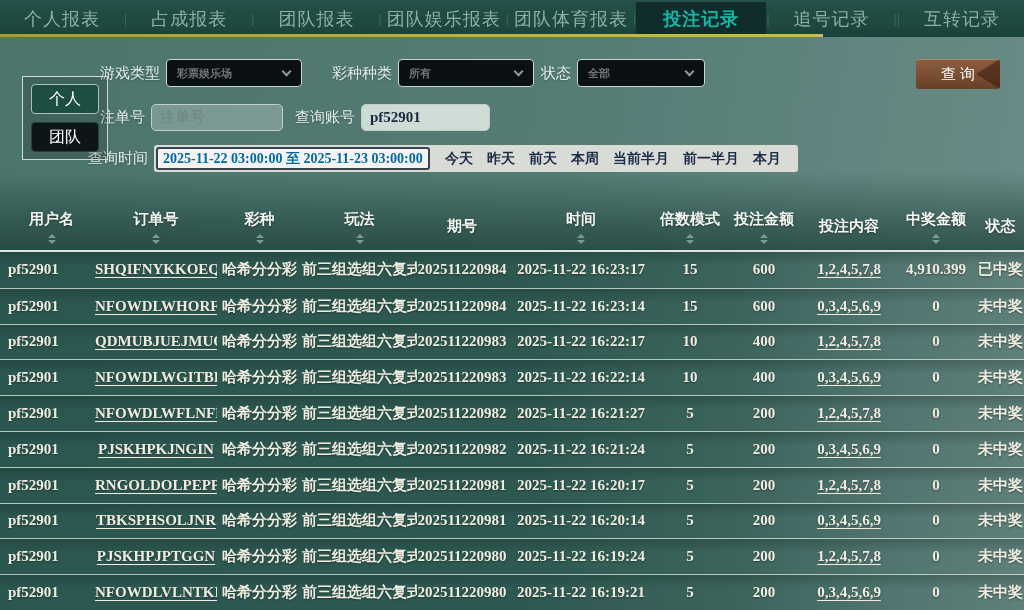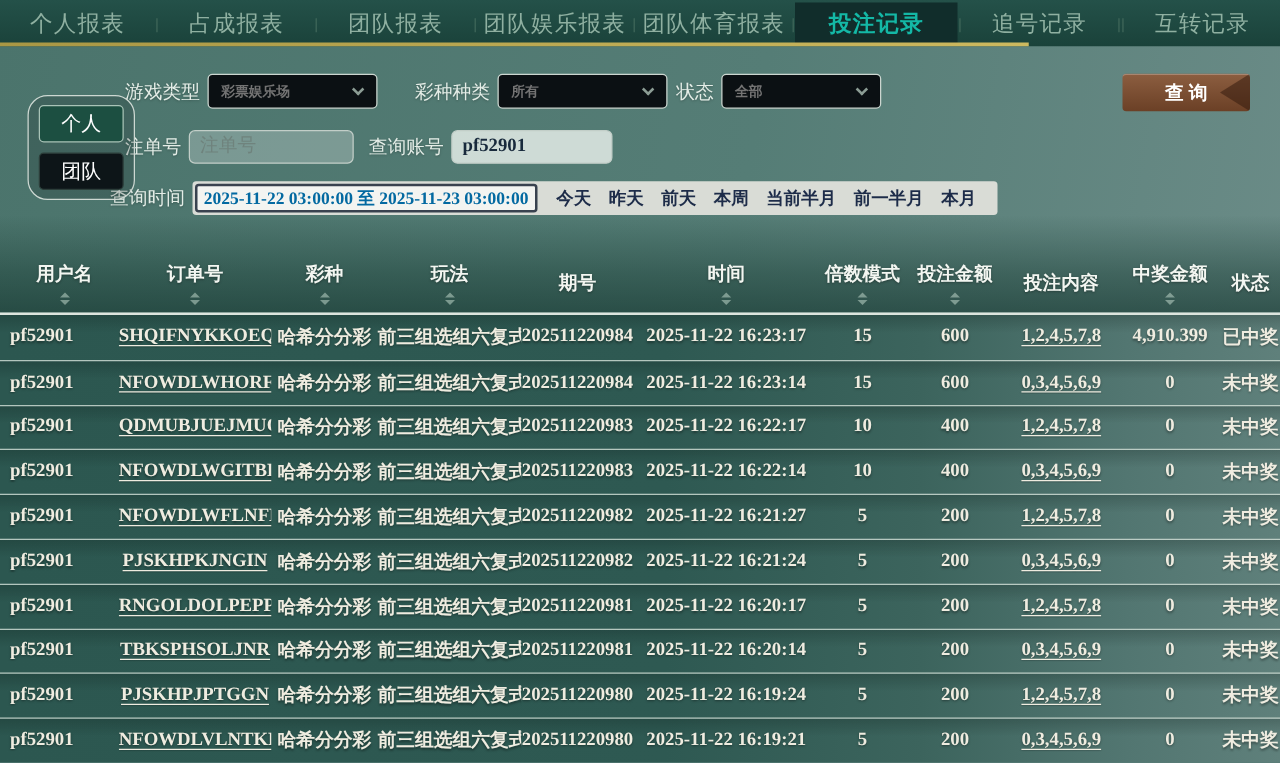--- a/index.html
+++ b/index.html
@@ -28,21 +28,21 @@
   }
   .tab.active {
     color:#14b8a6; font-weight:bold; background:#112d2b; flex:1.05;
   }
   .sep { color:#40685a; font-size:12px; line-height:34px; }
 
   
   .filters { position:relative; height:135px; padding-top:22px; }
   .scope-group {
     position:absolute; left:22px; top:39px; width:86px;
-    border:1px solid #cdd8d2; border-radius:16px; padding:7px 8px;
+    border:1px solid #cdd8d2; border-radius:0; padding:7px 8px;
     background:rgba(12,22,20,0.18);
   }
   .scope-btn {
     display:block; width:68px; height:30px; border-radius:4px; color:#fff;
     font-size:16px; font-family:inherit; cursor:pointer;
   }
   .scope-btn.personal { background:#1c4f41; border:1px solid #a9c3b7; margin-bottom:8px; }
   .scope-btn.team { background:#0d1518; border:1px solid #2c3e3a; }
 
   .frow { display:flex; align-items:center; padding-left:100px; }
@@ -67,24 +67,24 @@
   .tinput {
     height:27px; border:1px solid #c2cec8; border-radius:5px; font-size:15px;
     padding:0 8px; font-family:"Liberation Serif","DejaVu Serif",serif; font-weight:bold;
     color:#182a3c; background:rgba(255,255,255,0.25); outline:none;
   }
   .tinput::placeholder { color:#6f837d; font-family:"Liberation Sans","DejaVu Sans",sans-serif; font-weight:normal; }
   .in-order { width:132px; margin-right:12px; }
   .in-account { width:129px; background:rgba(233,240,236,0.82); }
 
   .search-btn {
-    position:absolute; right:24px; top:22px; width:102px; height:30px;
+    position:absolute; right:24px; top:22px; width:84px; height:30px;
     border:none; border-radius:3px; overflow:hidden; cursor:pointer;
     background:linear-gradient(180deg,#8c5e40,#6b4026);
-    color:#fff; font-size:15px; font-weight:bold; letter-spacing:4px;
+    color:#fff; font-size:15px; font-weight:normal; letter-spacing:4px;
     padding-left:4px; box-shadow:inset 0 1px 0 rgba(255,255,255,0.25);
     font-family:inherit;
   }
   .search-btn::after {
     content:""; position:absolute; right:0; top:0; width:0; height:0;
     border-top:15px solid transparent; border-bottom:15px solid transparent;
     border-right:24px solid rgba(52,28,14,0.55);
   }
 
   .time-strip {

